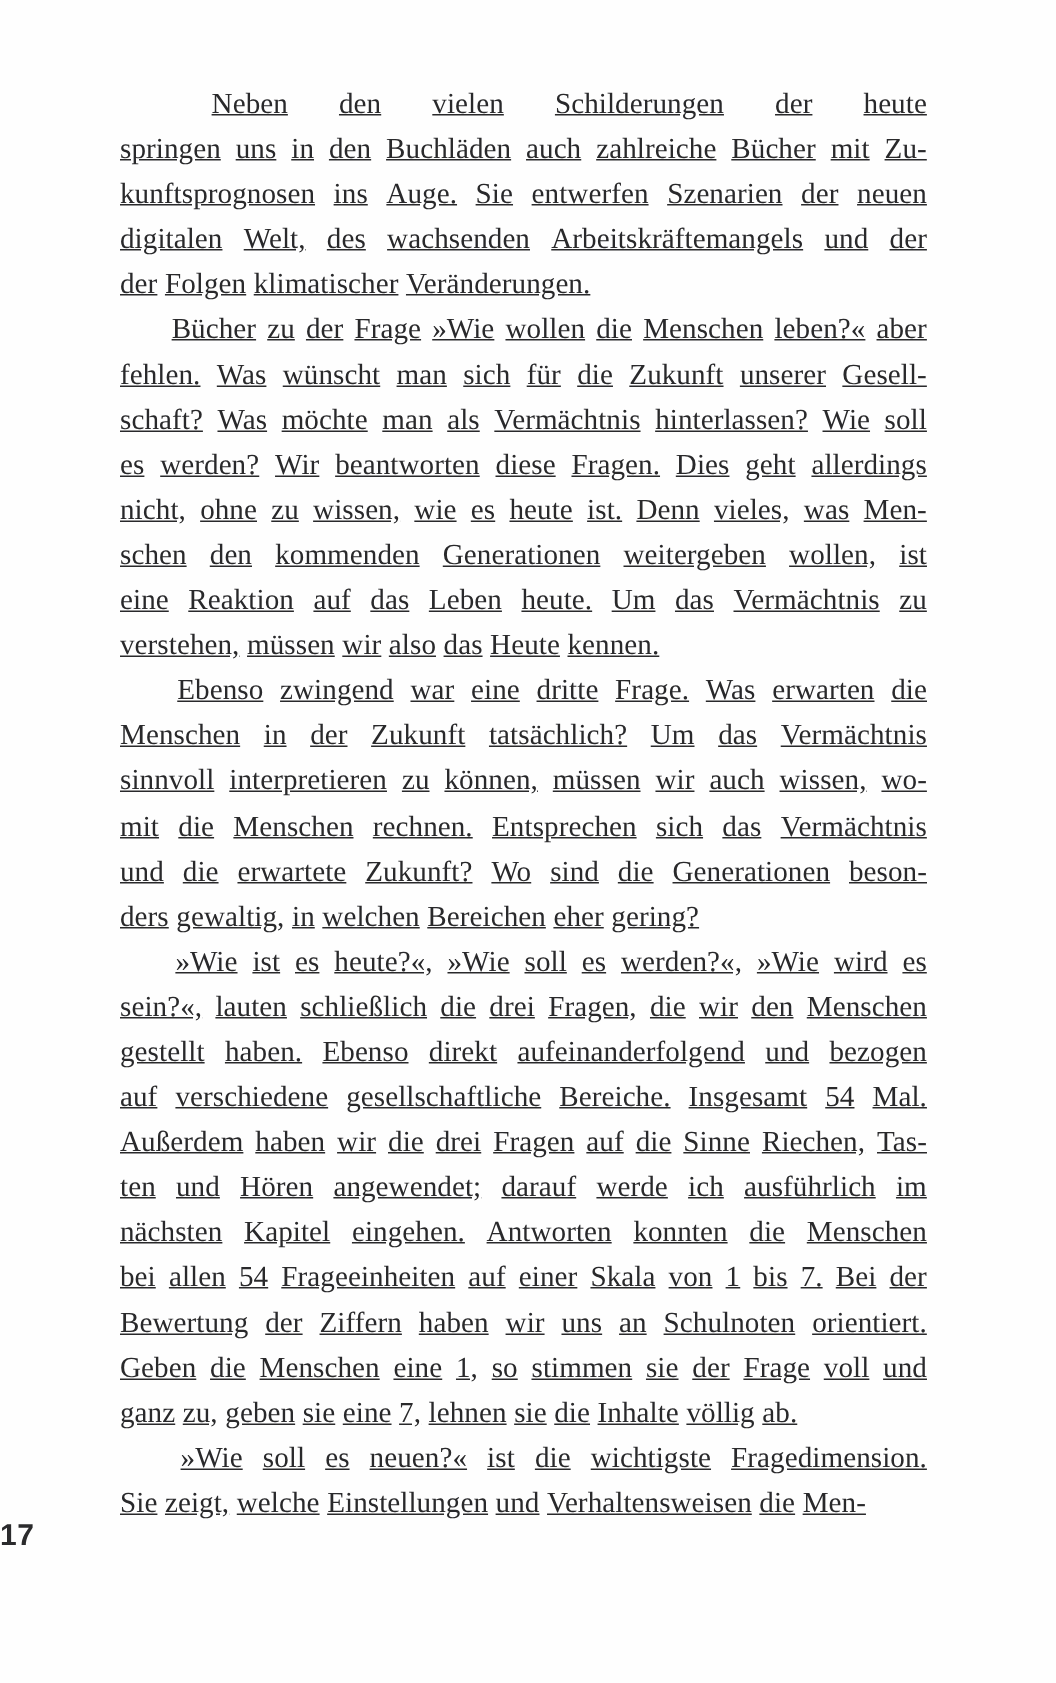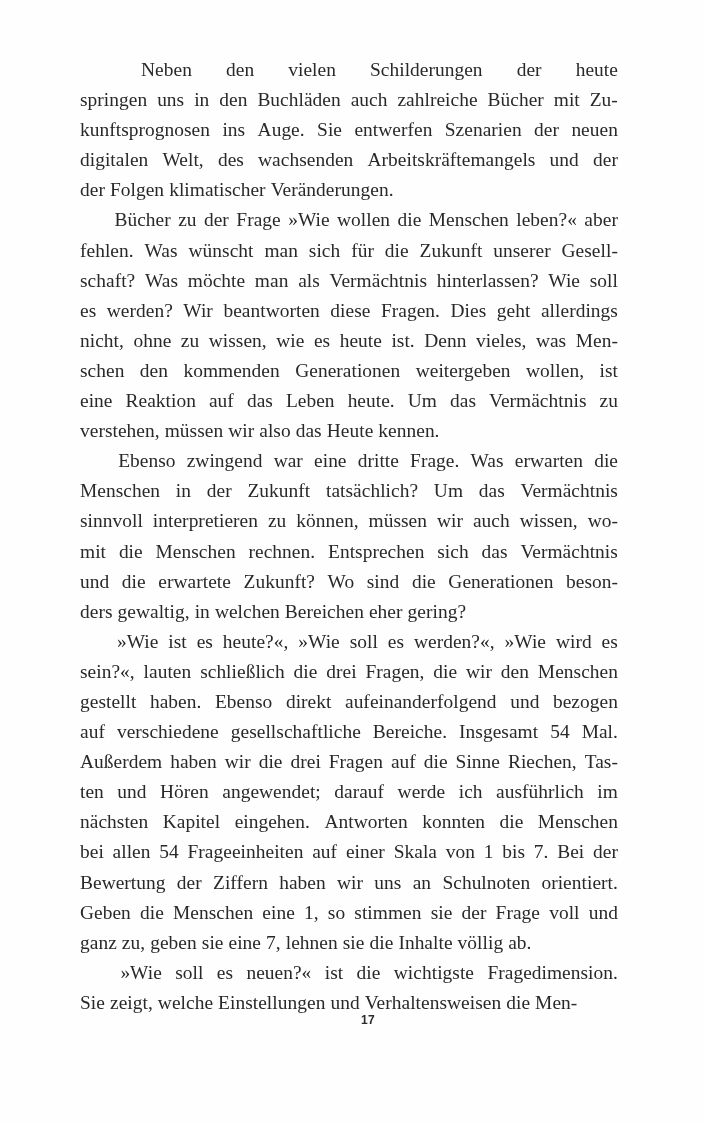--- a/index.html
+++ b/index.html
@@ -25,20 +25,21 @@
     inset: 0;
     background: #fefefe;
   }
 
   
   #text-block {
     position: absolute;
     left: 80px;
     top: 55px;
     width: 538px;
+    text-decoration: underline;
   }
 
   .paragraph {
     margin: 0;
     padding: 0;
   }
 
   
   .line {
     display: flex;
@@ -72,27 +73,25 @@
 
   .word {
     display: inline-block;
   }
 
   #folio {
     position: absolute;
     left: 0;
     right: 0;
     top: 1013px;
-    text-align: center;
-    font-size: 12px;
+    font-size: 20px;
     font-weight: bold;
     letter-spacing: 0.3px;
     color: #2b2b2d;
     font-family: "Liberation Sans", "DejaVu Sans", sans-serif;
-    padding-left: 32px;
   }
 </style>
 </head>
 <body>
 
 <div id="page">
 
   <div id="text-block">
       <div class="paragraph">
         <div class="line justify"><span class="indent"></span><span class="word">Neben</span><span class="word">den</span><span class="word">vielen</span><span class="word">Schilderungen</span><span class="word">der</span><span class="word">heute</span></div>

